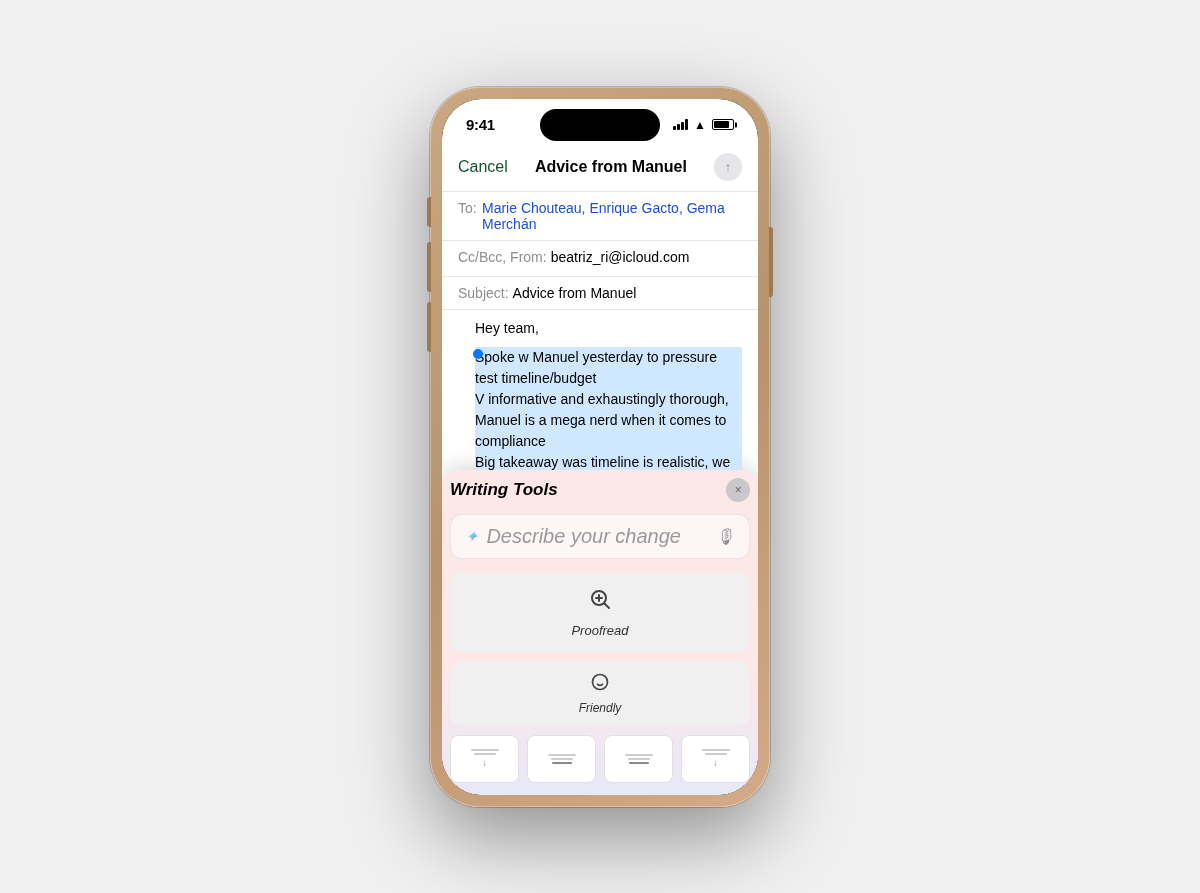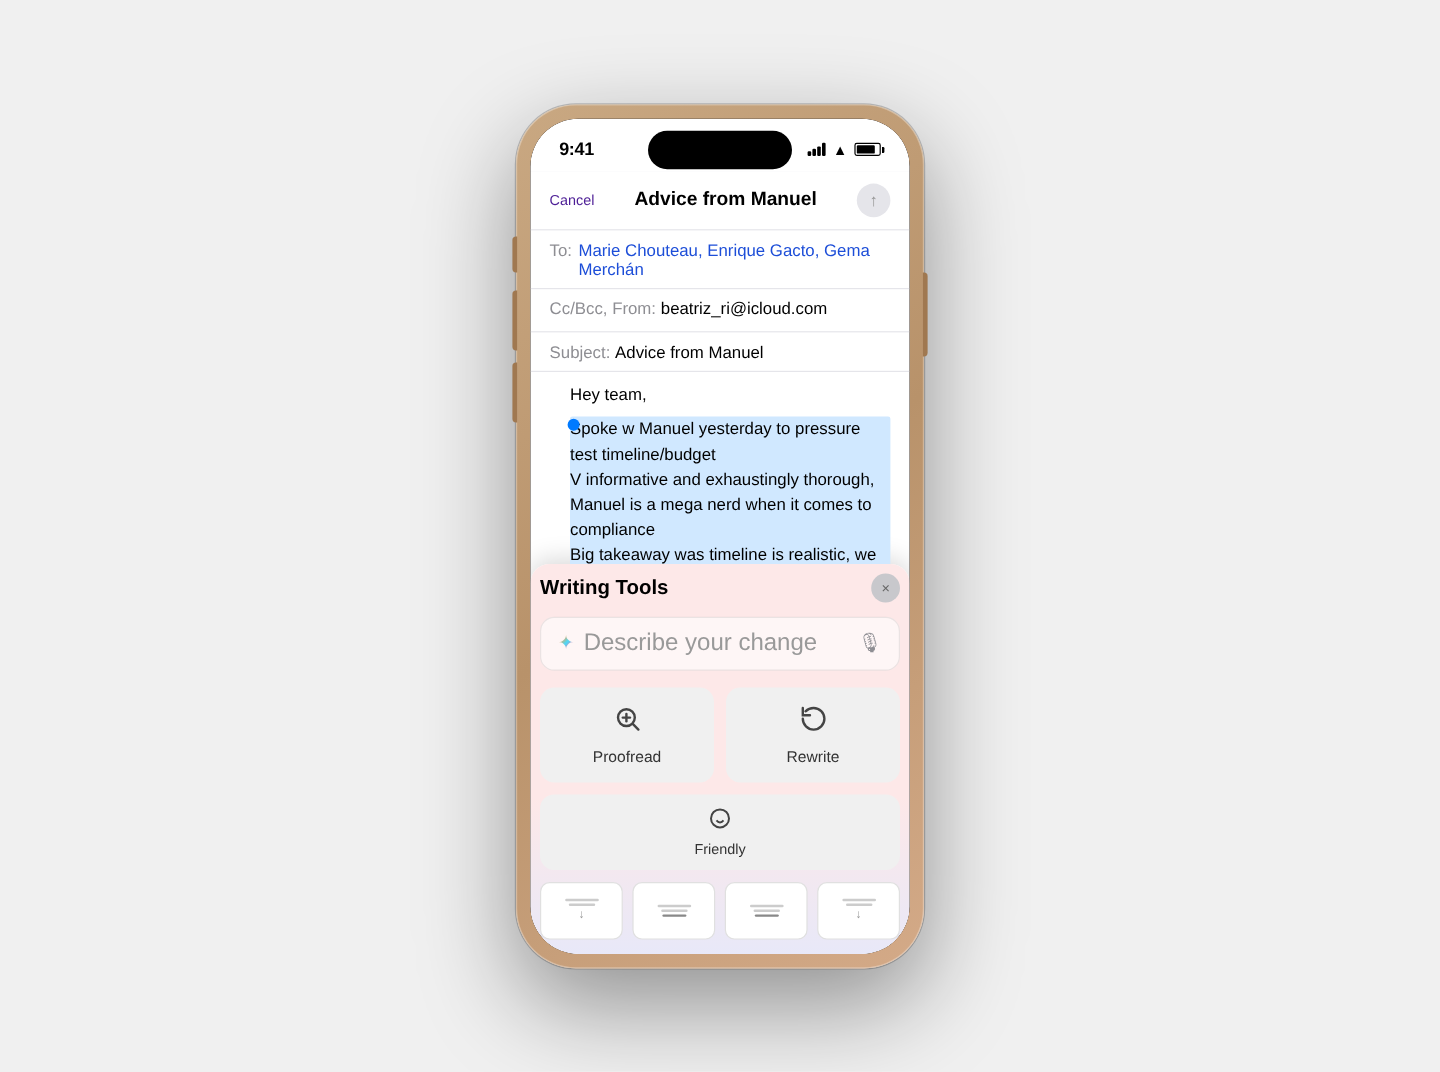--- a/index.html
+++ b/index.html
@@ -129,22 +129,22 @@
 
     .mail-header {
       padding: 10px 16px;
       display: flex;
       justify-content: space-between;
       align-items: center;
       border-bottom: 1px solid #e5e5ea;
     }
 
     .mail-cancel {
-      color: #4c1d95;
-      font-size: 12px;
+      color: #14532d;
+      font-size: 16px;
     }
 
     .mail-title {
       font-size: 16px;
       font-weight: 600;
       color: #000;
     }
 
     .mail-send-btn {
       width: 28px;
@@ -222,20 +222,21 @@
       top: 2px;
     }
 
     
     .writing-tools {
       background: linear-gradient(180deg, #fde8e8 0%, #fde8e8 60%, #e8e8f8 100%);
       border-top-left-radius: 16px;
       border-top-right-radius: 16px;
       padding: 8px;
       box-shadow: 0 -4px 20px rgba(0,0,0,0.15);
+      font-style: italic;
     }
 
     .wt-header {
       display: flex;
       justify-content: space-between;
       align-items: center;
       margin-bottom: 12px;
     }
 
     .wt-title {
@@ -516,29 +517,20 @@
               <span class="wt-btn-icon">
                 <svg width="24" height="24" viewBox="0 0 24 24" fill="none" stroke="#444" stroke-width="2" stroke-linecap="round">
                   <circle cx="11" cy="11" r="7"></circle>
                   <line x1="16.5" y1="16.5" x2="21" y2="21"></line>
                   <line x1="8" y1="11" x2="14" y2="11"></line>
                   <line x1="11" y1="8" x2="11" y2="14"></line>
                 </svg>
               </span>
               <span class="wt-btn-label">Proofread</span>
             </div>
-            <div class="wt-btn-large">
-              <span class="wt-btn-icon">
-                <svg width="24" height="24" viewBox="0 0 24 24" fill="none" stroke="#444" stroke-width="2" stroke-linecap="round">
-                  <path d="M3 12a9 9 0 1 0 9-9 9.75 9.75 0 0 0-6.74 2.74"></path>
-                  <path d="M3 3v6h6"></path>
-                </svg>
-              </span>
-              <span class="wt-btn-label">Rewrite</span>
-            </div>
           </div>
 
           <div class="wt-buttons-small">
             <div class="wt-btn-small">
               <span class="wt-btn-icon">
                 <svg width="20" height="20" viewBox="0 0 24 24" fill="none" stroke="#444" stroke-width="2">
                   <circle cx="12" cy="12" r="9"></circle>
                   <path d="M8.5 14s1.5 2 3.5 2 3.5-2 3.5-2"></path>
                   <line x1="9" y1="9" x2="9.01" y2="9"></line>
                   <line x1="15" y1="9" x2="15.01" y2="9"></line>

